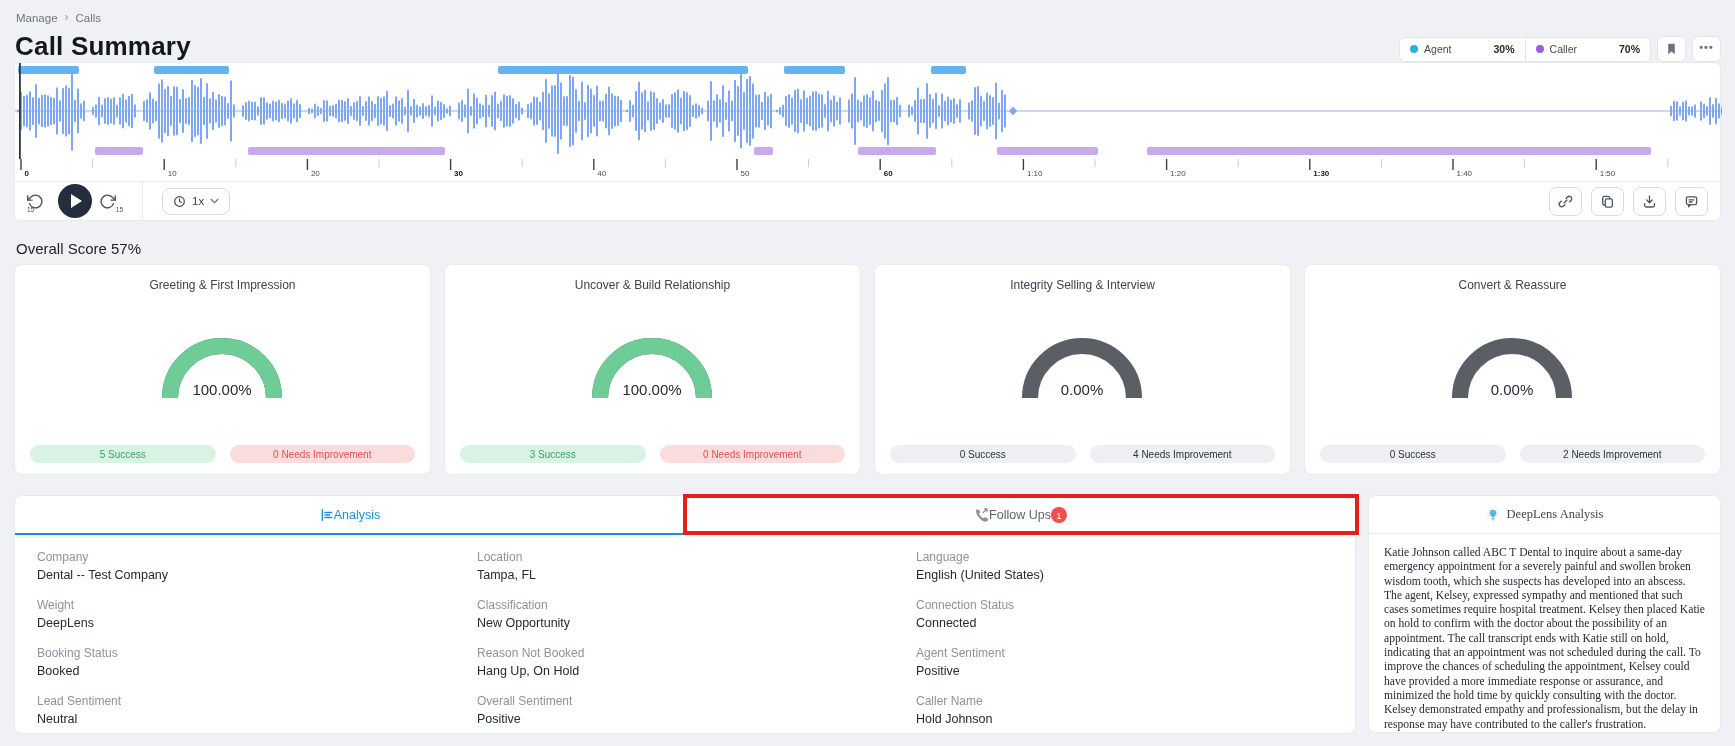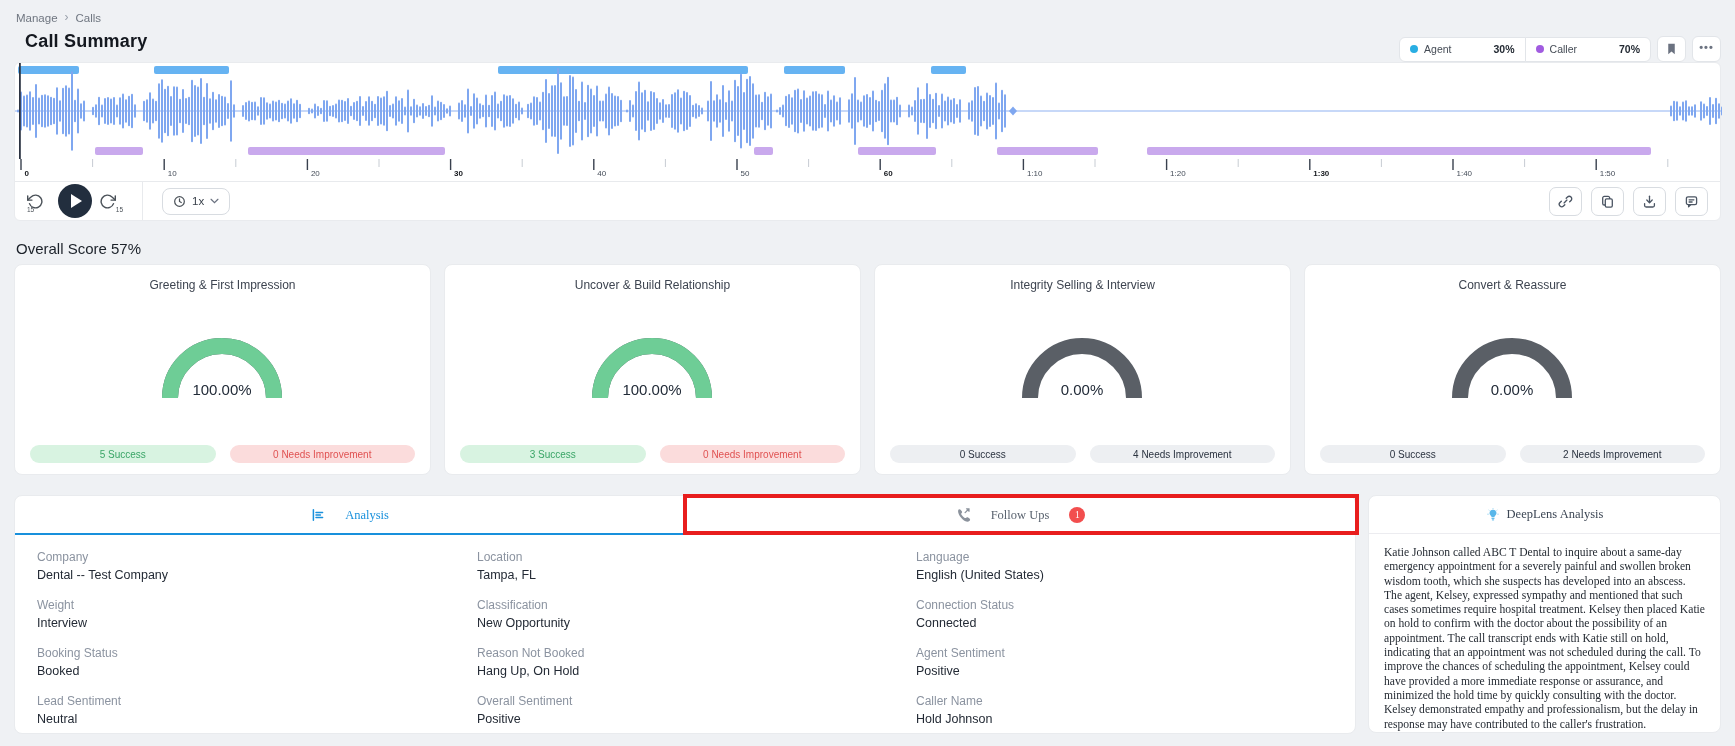--- a/index.html
+++ b/index.html
@@ -2,21 +2,21 @@
 <html><head>
 <meta charset="utf-8">
 <style>
   html,body{margin:0;padding:0;background:#eff1f4;}
   .page{position:relative;width:1735px;height:746px;background:#eff1f4;
         font-family:"Liberation Sans",sans-serif;overflow:hidden;}
 
   
   .breadcrumb{padding:10px 16px 0 16px;font-size:11.5px;color:#6f7680;display:flex;gap:7px;align-items:flex-end;}
   .crumb-sep{color:#9aa1ab;font-size:12px;}
-  .page-title{margin:7px 0 0 12px;padding:0 13px;font-size:18px;font-weight:700;color:#14181f;letter-spacing:.2px;}
+  .page-title{margin:7px 0 0 2px;padding:0 13px;font-size:26px;font-weight:700;color:#14181f;letter-spacing:.2px;}
 
   .header-actions{position:absolute;top:36px;right:14px;display:flex;align-items:center;gap:6px;}
   .ratio-group{display:flex;}
   .ratio-pill{display:flex;align-items:center;gap:6px;background:#fff;border:1px solid #e2e5e9;
               height:25px;padding:0 10px;font-size:10.5px;color:#444b55;box-sizing:border-box;}
   .ratio-pill.first{border-radius:6px 0 0 6px;}
   .ratio-pill.last{border-radius:0 6px 6px 0;margin-left:-1px;}
   .dot{width:8px;height:8px;border-radius:50%;}
   .ratio-val{font-weight:700;color:#232a33;margin-left:36px;}
   .sq-btn{width:29px;height:26px;background:#fff;border:1px solid #e2e5e9;border-radius:6px;
@@ -55,21 +55,21 @@
   .status-pill{flex:1;height:18px;border-radius:9px;font-size:10px;font-weight:500;
                display:flex;align-items:center;justify-content:center;}
   .score-card.scored .pill-success{background:#d8f3e1;color:#3aa567;}
   .score-card.scored .pill-needs{background:#fbdcdc;color:#e05252;}
   .score-card.unscored .pill-success,.score-card.unscored .pill-needs{background:#edeff2;color:#2b3340;}
 
   
   .tabs-card{position:absolute;left:14px;top:495px;width:1342px;height:239px;background:#fff;
              border:1px solid #e9ebee;border-radius:8px;box-sizing:border-box;}
   .tab-bar{display:flex;height:38px;border-bottom:1px solid #f0f0f0;position:relative;}
-  .tab{flex:1;display:flex;align-items:center;justify-content:center;gap:20px;font-size:12.5px;cursor:pointer;font-family:Liberation Serif, serif;}
+  .tab{flex:1;display:flex;align-items:center;justify-content:center;gap:0;font-size:12.5px;cursor:pointer;}
   .tab.active{color:#1890dc;}
   .tab.inactive{color:#5b6470;}
   .ink-bar{position:absolute;left:0;bottom:-1px;width:671px;height:2.5px;background:#1890dc;}
   .tab-badge{min-width:16px;height:16px;border-radius:8px;background:#f24e4e;color:#fff;font-size:9.5px;
              display:flex;align-items:center;justify-content:center;padding:0 2px;box-sizing:border-box;}
   .annotation-box{position:absolute;left:683px;top:494px;width:676px;height:41px;
                   border:4px solid #e81d1d;box-sizing:border-box;z-index:6;pointer-events:none;}
   .details-grid{display:grid;grid-template-columns:440px 439px auto;padding:15px 0 0 22px;}
   .field{margin-bottom:16px;}
   .field .lbl{font-size:12px;color:#8b93a0;margin-bottom:4px;}
@@ -660,21 +660,21 @@
       <div class="val">Tampa, FL</div>
     </div>
 
     <div class="field">
       <div class="lbl">Language</div>
       <div class="val">English (United States)</div>
     </div>
 
     <div class="field">
       <div class="lbl">Weight</div>
-      <div class="val">Interview</div>
+      <div class="val">DeepLens</div>
     </div>
 
     <div class="field">
       <div class="lbl">Classification</div>
       <div class="val">New Opportunity</div>
     </div>
 
     <div class="field">
       <div class="lbl">Connection Status</div>
       <div class="val">Connected</div>

